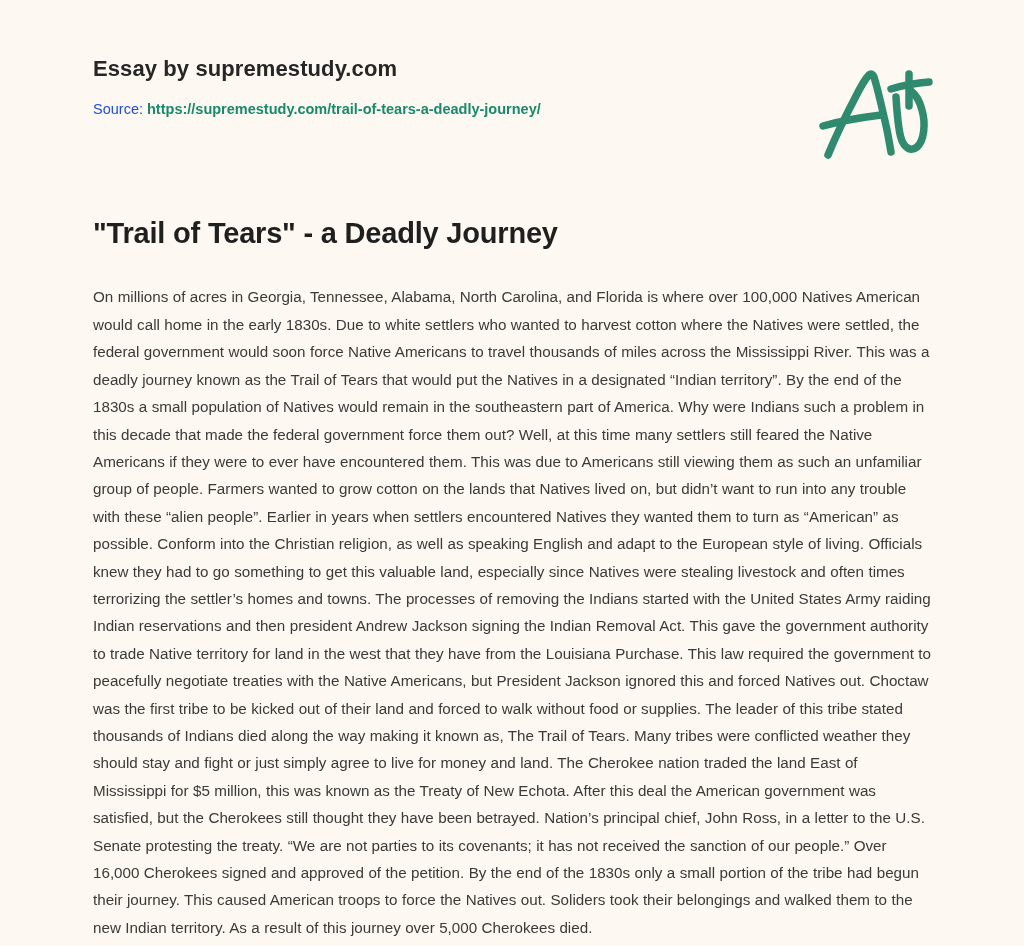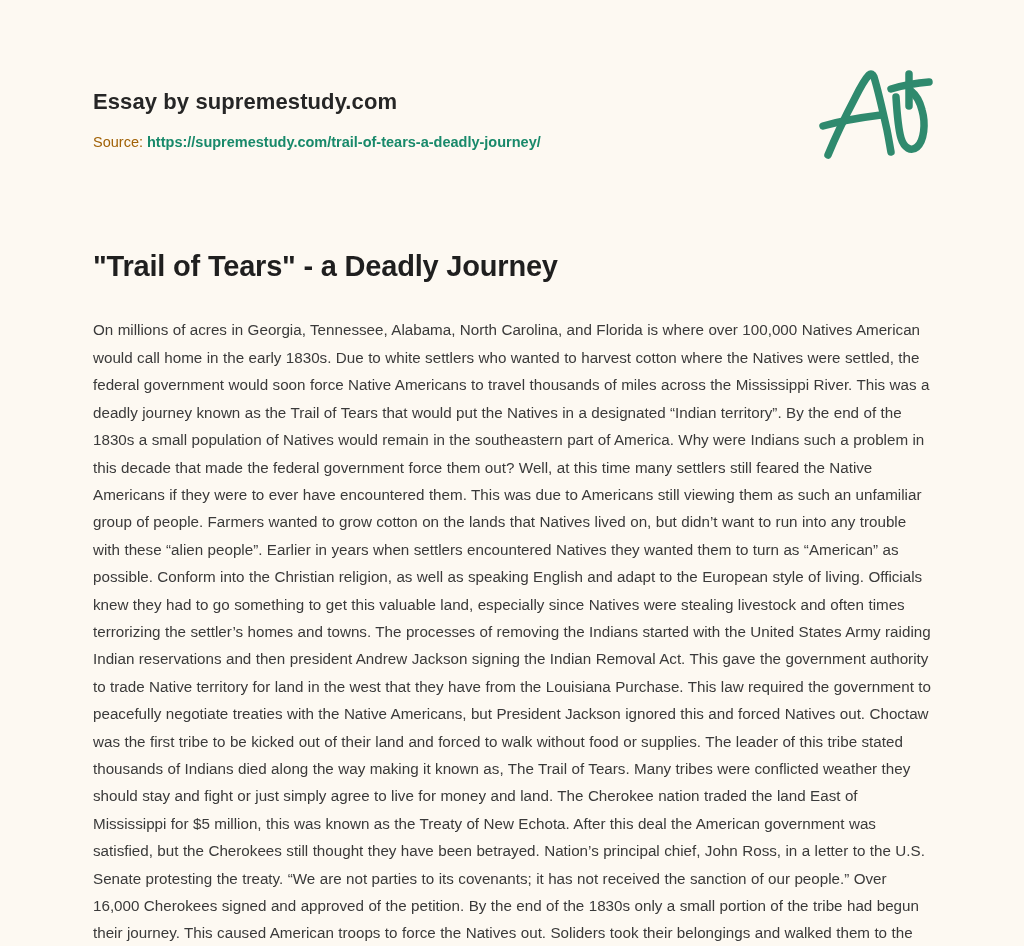--- a/index.html
+++ b/index.html
@@ -19,42 +19,42 @@
     position: relative;
     width: 1024px;
     height: 946px;
     box-sizing: border-box;
     padding: 0 93px;
   }
 
   
   .header {
     position: relative;
-    padding-top: 88px;
+    padding-top: 55px;
   }
 
   .byline {
     font-size: 22px;
     font-weight: bold;
     color: #262626;
     letter-spacing: 0.1px;
     line-height: 1.25;
     margin: 0;
   }
 
   .source-line {
     margin-top: 16px;
     font-size: 14.5px;
     color: #8d8d8d;
     line-height: 1.4;
     white-space: nowrap;
   }
 
   .source-label {
-    color: #a16207;
+    color: #1d4ed8;
   }
 
   .source-url {
     color: #18896a;
     text-decoration: none;
     font-weight: bold;
   }
 
   
   .logo {

